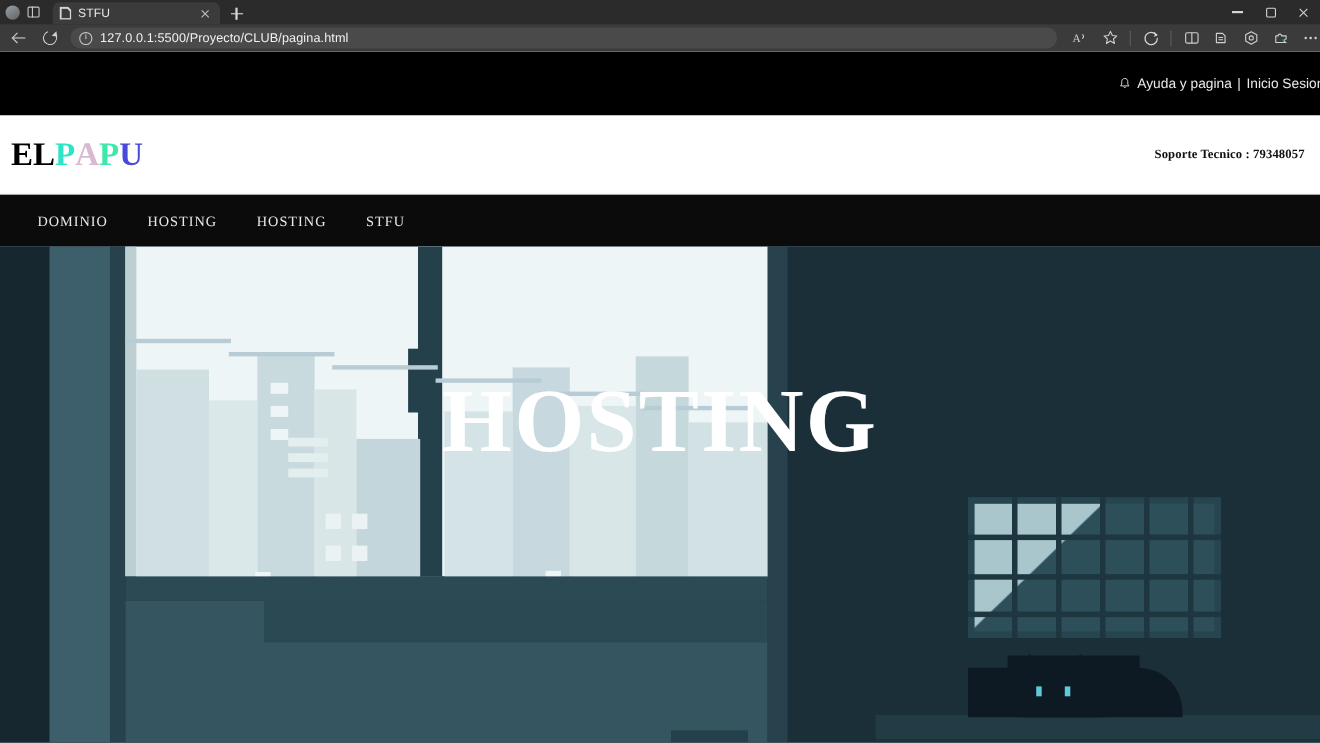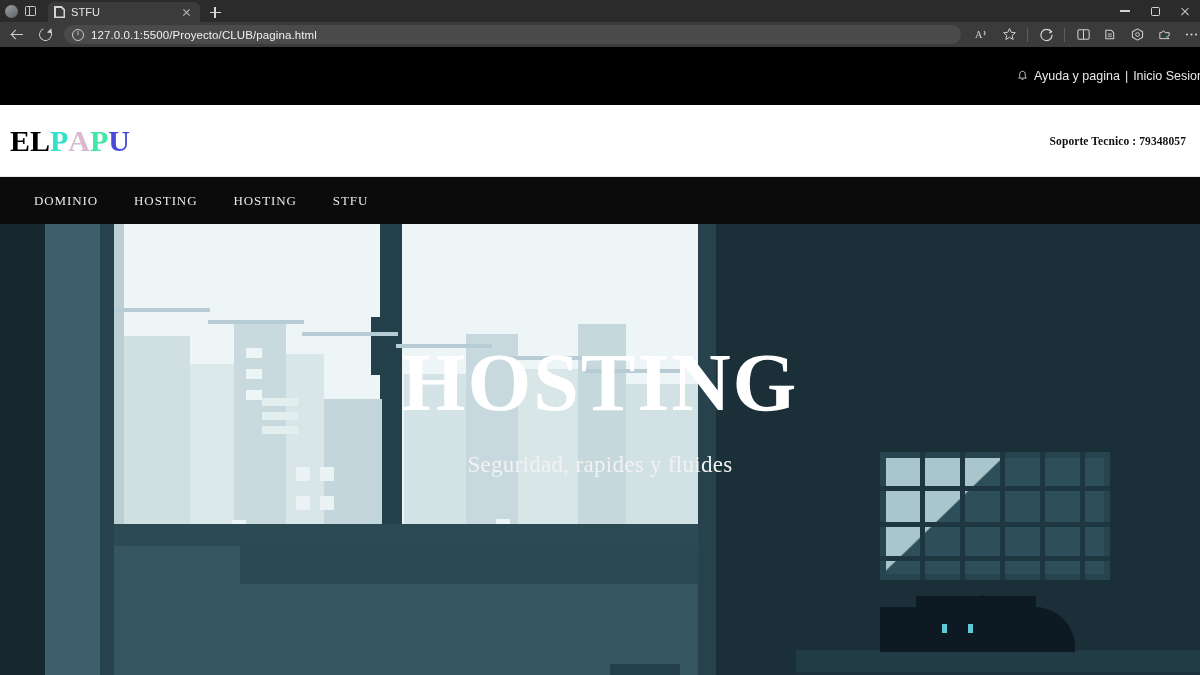--- a/index.html
+++ b/index.html
@@ -442,17 +442,16 @@
 
         <i style="left:942px;top:400px;width:5px;height:9px;background:#5fc9d8"></i>
         <i style="left:968px;top:400px;width:5px;height:9px;background:#5fc9d8"></i>
 
         <i style="left:610px;top:440px;width:70px;height:160px;background:#24404a"></i>
 
       </div>
 
       <div class="hero-content">
         <h1 class="hero-title">HOSTING</h1>
-        <div class="hero-sub">Seguridad, rapides y fluides</div>
       </div>
     </div>
   </div>
 </div>
 
 </body></html>

